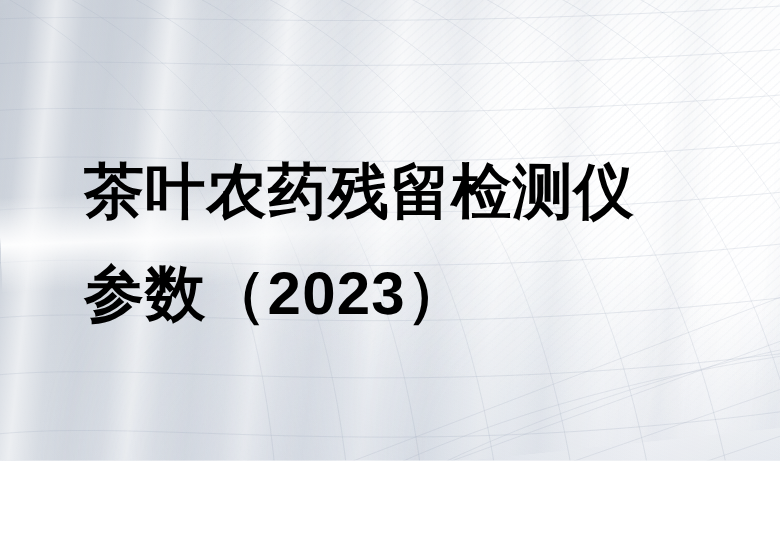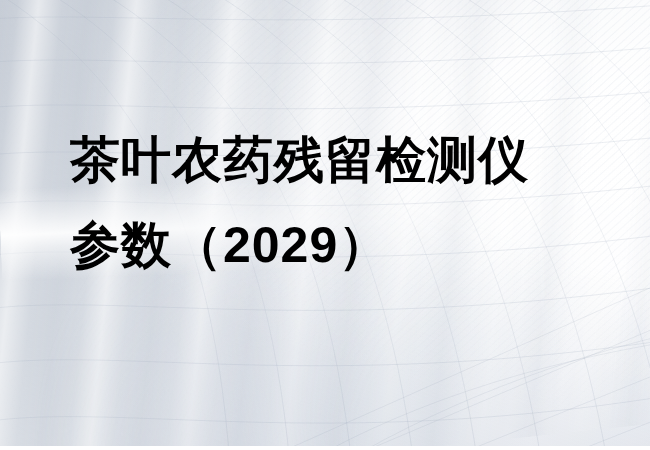--- a/index.html
+++ b/index.html
@@ -4,21 +4,21 @@
 <title>Banner</title>
 <style>
   html, body {
     margin: 0;
     padding: 0;
     background: #ffffff;
   }
   #banner {
     position: relative;
     width: 650px;
-    height: 446px;
+    height: 384px;
     overflow: hidden;
     font-family: "Liberation Sans", "DejaVu Sans", sans-serif;
     background: #dfe3e9;
   }
   .layer {
     position: absolute;
     inset: 0;
     pointer-events: none;
   }
   
@@ -161,16 +161,16 @@
         <path d="M 540,470 L 700,406"></path>
       </g>
     </svg>
   </div>
 
   <div class="layer" id="bg-striate"></div>
   <div class="layer" id="bg-highlight"></div>
 
   <div id="title-block">
     <div class="title-line">茶叶农药残留检测仪</div>
-    <div class="title-line">参数（2029）</div>
+    <div class="title-line">参数（2023）</div>
   </div>
 
 </div>
 
 </body></html>

